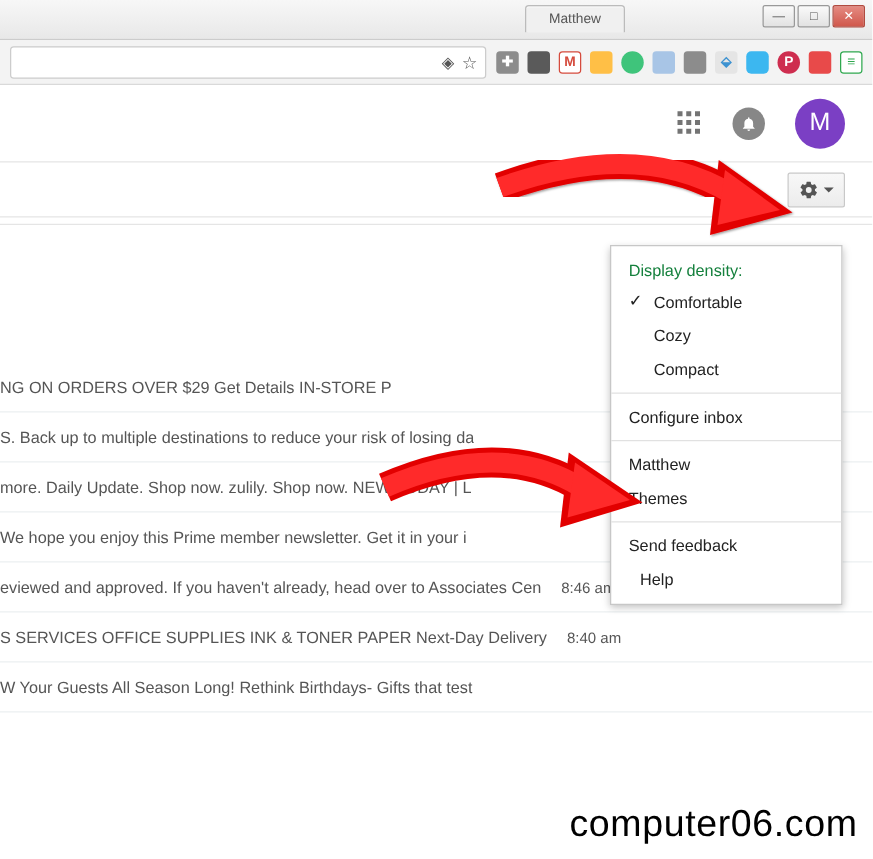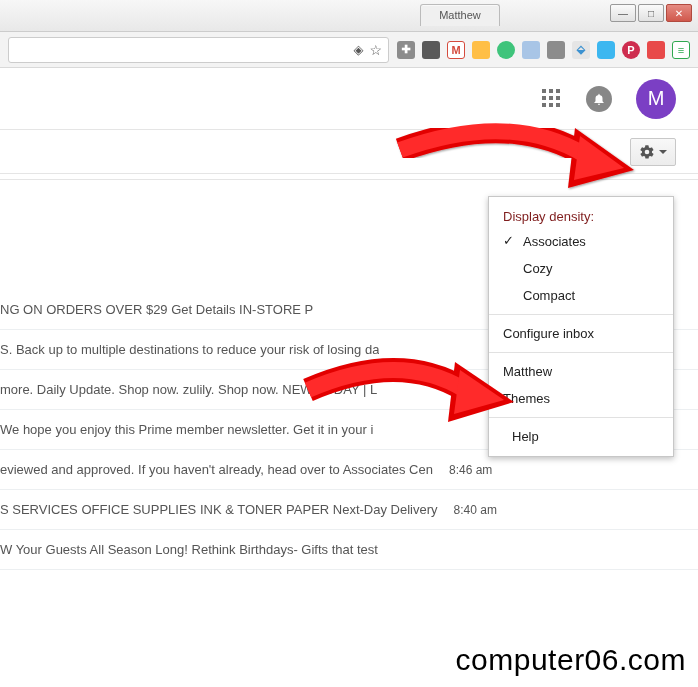--- a/index.html
+++ b/index.html
@@ -143,21 +143,21 @@
     right: 24px;
     width: 186px;
     background:#fff;
     border:1px solid #c7c7c7;
     box-shadow:0 2px 6px rgba(0,0,0,.25);
     padding:6px 0;
     z-index:100;
   }
   .dd-header{
     padding:6px 14px 4px 14px;
-    color:#7f1d1d;
+    color:#15803d;
     font-size:13px;
   }
   .dd-item{
     padding:6px 14px 6px 34px;
     font-size:13px;
     color:#222;
     cursor:pointer;
     position:relative;
   }
   .dd-item.checked::before{
@@ -272,29 +272,30 @@
       <span class="time">8:40 am</span>
     </div>
   <div class="mail-row">
       <span class="snip">W Your Guests All Season Long! Rethink Birthdays- Gifts that test</span>
       <span class="time"></span>
     </div>
 </div>
 
 <div class="dropdown">
   <div class="dd-header">Display density:</div>
-  <div class="dd-item checked">Associates</div>
+  <div class="dd-item checked">Comfortable</div>
   <div class="dd-item">Cozy</div>
   <div class="dd-item">Compact</div>
   <div class="dd-sep"></div>
   <div class="dd-item" style="padding-left:14px">Configure inbox</div>
   <div class="dd-sep"></div>
   <div class="dd-item" style="padding-left:14px">Matthew</div>
   <div class="dd-item" style="padding-left:14px">Themes</div>
   <div class="dd-sep"></div>
+  <div class="dd-item" style="padding-left:14px">Send feedback</div>
   <div class="dd-item" style="padding-left:23px">Help</div>
 </div>
 
 <svg class="arrow" style="left:390px;top:80px" width="250" height="120" viewBox="0 0 250 120">
   <defs>
     <filter id="ds1">
         <feDropShadow dx="1" dy="1" stdDeviation="1" flood-opacity="0.4"></feDropShadow>
       </filter>
   </defs>
   <path d="M 10 70 Q 120 30 195 75" stroke="#e20000" stroke-width="24" fill="none" filter="url(#ds1)"></path>

